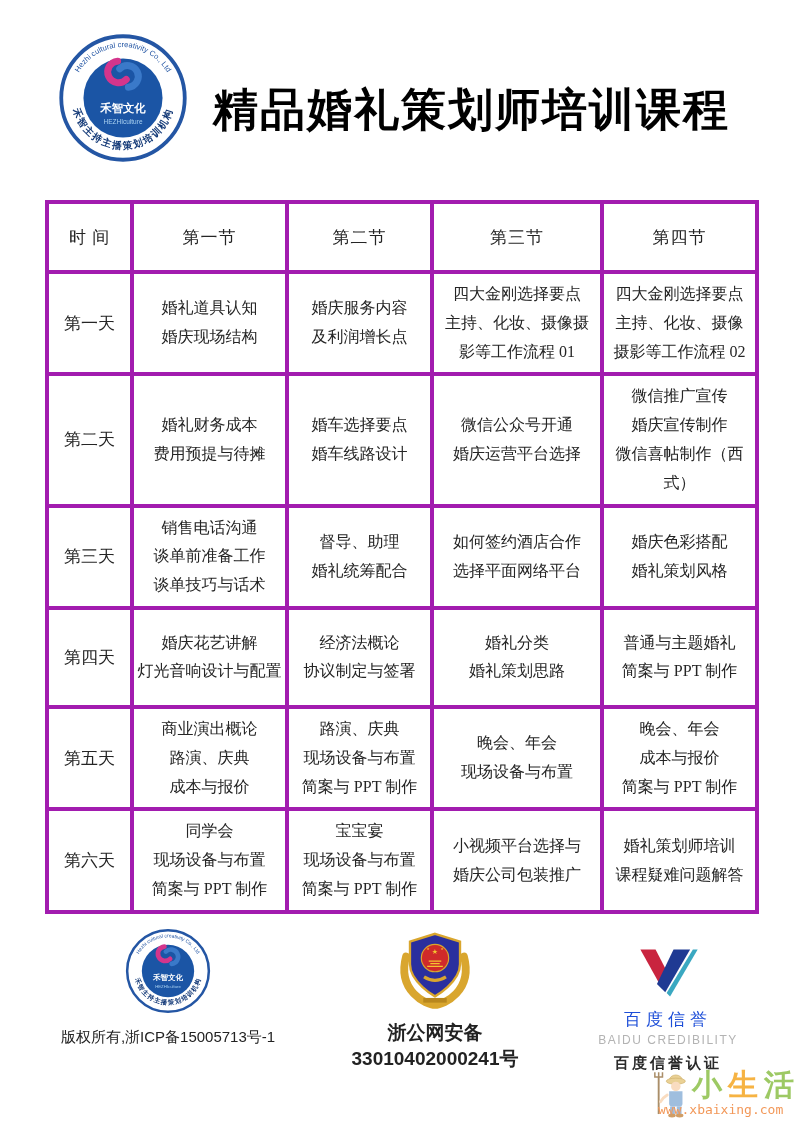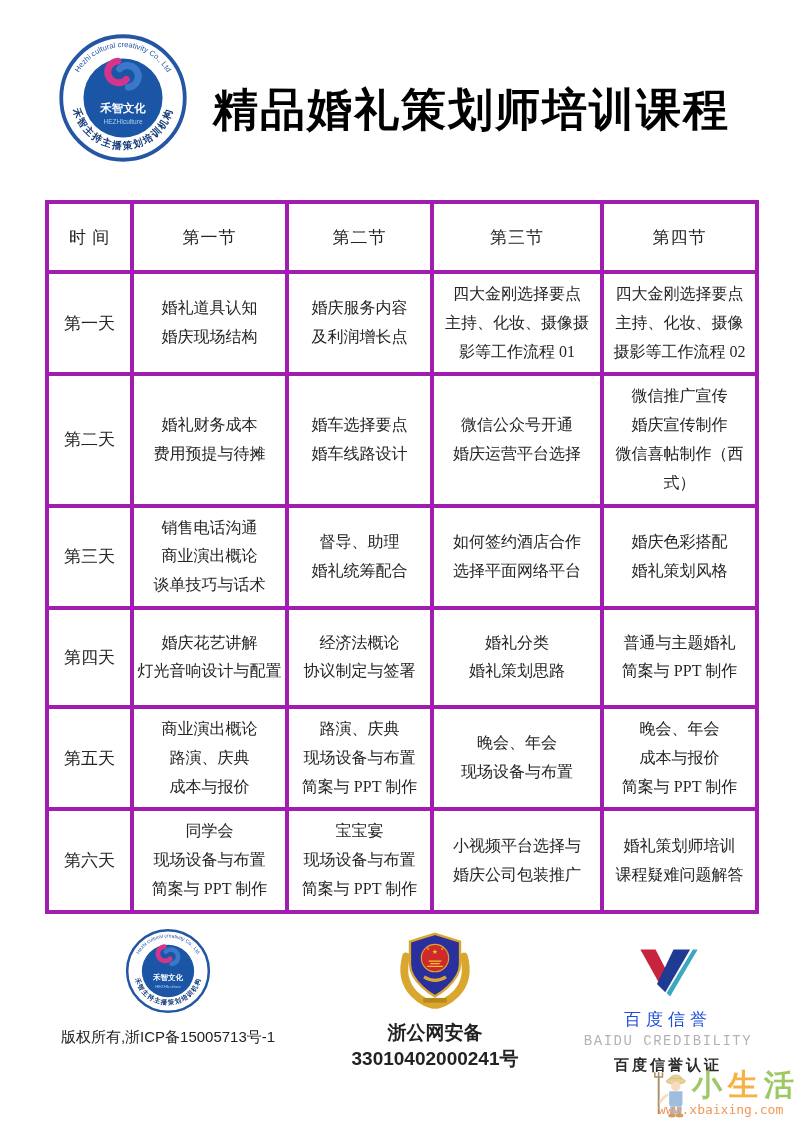--- a/index.html
+++ b/index.html
@@ -40,22 +40,22 @@
   .logo-small { width:86px; height:86px; }
   .badge-svg { width:86px; height:82px; }
   .vlogo-svg { width:70px; height:58px; margin-top:16px; }
   .caption {
     margin-top:10px; font-size:15px; color:#222;
     font-family:"Liberation Sans","DejaVu Sans",sans-serif;
   }
   .caption.bold { font-weight:bold; font-size:19px; margin-top:6px; }
   .baidu-title { margin-top:2px; font-size:17px; color:#1d4ed8; letter-spacing:5px;
     font-family:"Liberation Sans","DejaVu Sans",sans-serif; }
-  .baidu-sub { font-size:14px; color:#b3b3b3; letter-spacing:1.5px; margin-top:2px;
-    font-family:Liberation Mono, monospace; }
+  .baidu-sub { font-size:12px; color:#b3b3b3; letter-spacing:1.5px; margin-top:2px;
+    font-family:Liberation Sans, sans-serif; }
   .baidu-cert { margin-top:7px; font-size:15px; font-weight:bold; color:#2a2a2a;
     letter-spacing:3px; font-family:"Liberation Sans","DejaVu Sans",sans-serif; }
 
   
   .watermark { position:absolute; right:6px; bottom:8px; display:flex;
     align-items:flex-start; opacity:0.85; }
   .wm-right { display:flex; flex-direction:column; }
   .wm-chars { display:flex; gap:6px; }
   .wm-char { font-size:30px; font-weight:bold; line-height:1;
     font-family:"Liberation Serif",serif; }
@@ -122,21 +122,21 @@
 婚车线路设计</td>
           <td>微信公众号开通
 婚庆运营平台选择</td>
           <td>微信推广宣传
 婚庆宣传制作
 微信喜帖制作（西式）</td>
         </tr>
         <tr>
           <th class="day">第三天</th>
           <td>销售电话沟通
-商业演出概论
+谈单前准备工作
 谈单技巧与话术</td>
           <td>督导、助理
 婚礼统筹配合</td>
           <td>如何签约酒店合作
 选择平面网络平台</td>
           <td>婚庆色彩搭配
 婚礼策划风格</td>
         </tr>
         <tr>
           <th class="day">第四天</th>

